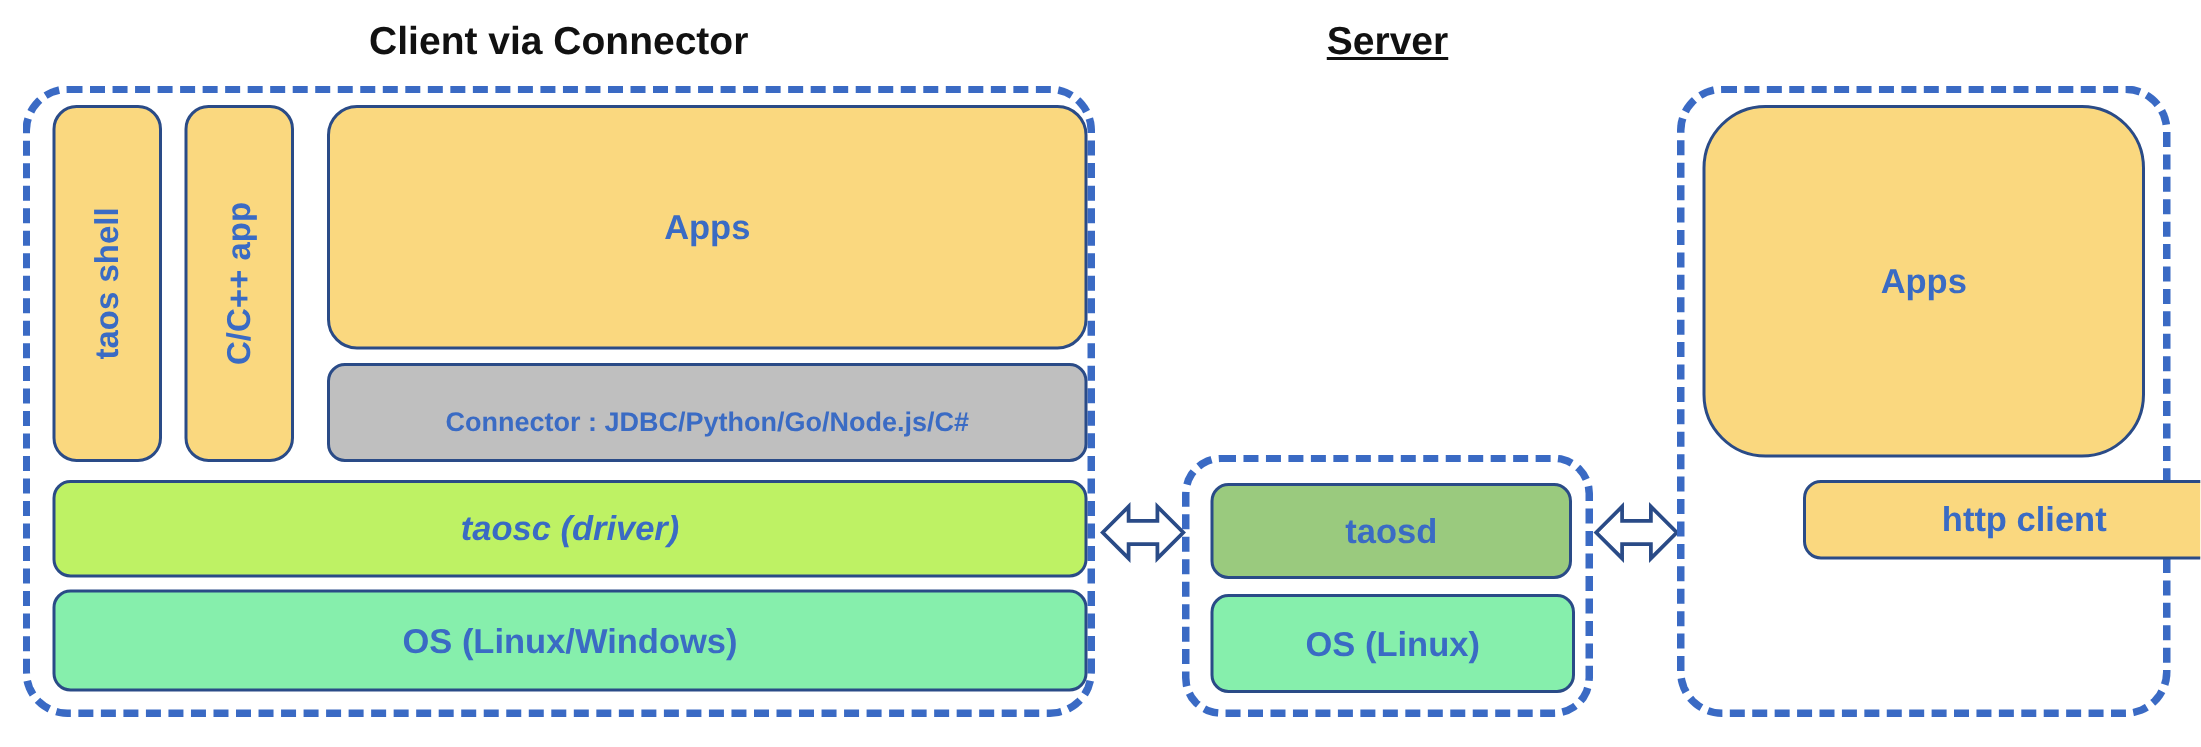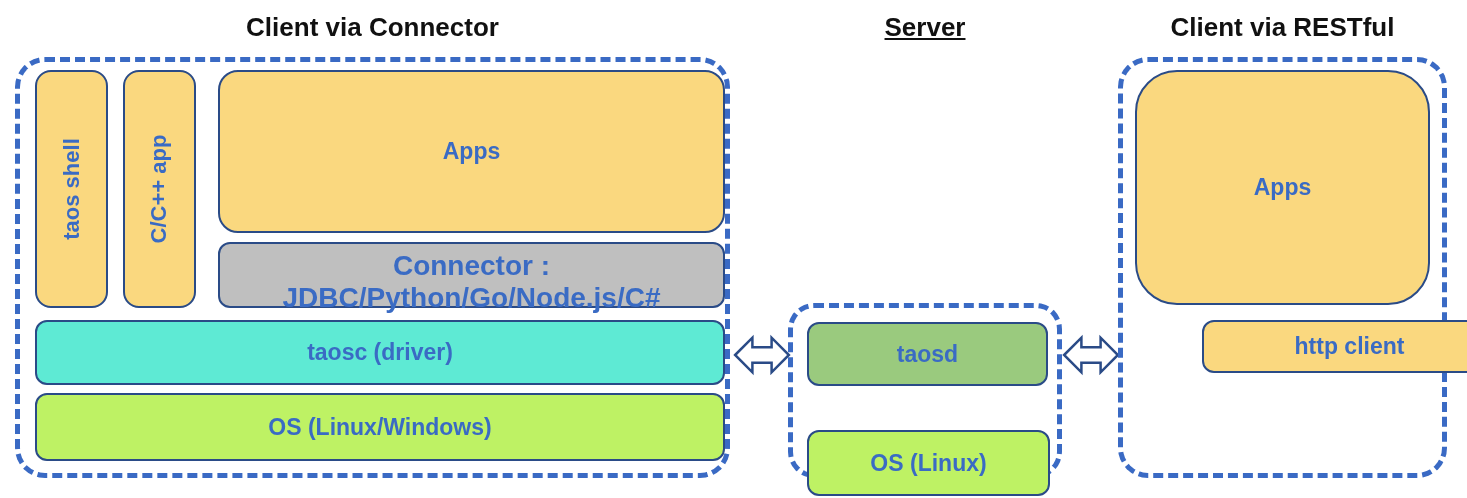--- a/index.html
+++ b/index.html
@@ -38,48 +38,47 @@
     display: flex;
     align-items: center;
     justify-content: center;
     text-align: center;
     font-weight: bold;
     color: #3a6bc4;
     font-size: 23px;
   }
   .yellow { background: #fad87f; }
   .gray   { background: #bfbfbf; }
-  .orange { background: #5eead4; }
-  .blue   { background: #bef264; }
+  .orange { background: #bef264; font-style: italic; }
+  .blue   { background: #86efac; }
   .green  { background: #9aca7e; }
   .r12 { border-radius: 12px; }
   .r16 { border-radius: 16px; }
   .r20 { border-radius: 20px; }
   .r42 { border-radius: 42px; }
   .vtext {
     transform: rotate(-90deg);
     white-space: nowrap;
     font-size: 22px;
   }
-  .connector-label { font-size: 28px; margin-top: 13px; }
+  .connector-label { font-size: 18px; margin-top: 13px; }
   .two-line span { display: block; line-height: 1.35; }
   .arrow {
     position: absolute;
     width: 58px;
     height: 48px;
   }
 </style>
 </head>
 <body>
 
 <div class="canvas">
 
   <div class="group-title" style="left:15px; width:715px;">Client via Connector</div>
   <div class="group-title" style="left:788px; width:274px;text-decoration:underline;">Server</div>
-  <div class="group-title" style="left:1118px; width:329px;">Client via RESTful</div>
 
   <div class="panel" style="left:15px; top:57px; width:715px; height:421px;"></div>
 
   <div class="box yellow r16" style="left:35px; top:70px; width:73px; height:238px;">
     <span class="vtext">taos shell</span>
   </div>
 
   <div class="box yellow r16" style="left:123px; top:70px; width:73px; height:238px;">
     <span class="vtext">C/C++ app</span>
   </div>
@@ -103,21 +102,21 @@
   <svg class="arrow" style="left:733px; top:331px;" viewBox="0 0 60 50">
     <path d="M2,25 L20,7 L20,17 L40,17 L40,7 L58,25 L40,43 L40,33 L20,33 L20,43 Z" fill="#ffffff" stroke="#2a4b87" stroke-width="2.6" stroke-linejoin="miter"></path>
   </svg>
 
   <div class="panel" style="left:788px; top:303px; width:274px; height:175px; border-radius:26px;"></div>
 
   <div class="box green r12" style="left:807px; top:322px; width:241px; height:64px;">
     <span>taosd</span>
   </div>
 
-  <div class="box blue r12" style="left:807px; top:396px; width:243px; height:66px;margin-top:34px;">
+  <div class="box blue r12" style="left:807px; top:396px; width:243px; height:66px;">
     <span>OS (Linux)</span>
   </div>
 
   <svg class="arrow" style="left:1062px; top:331px;" viewBox="0 0 60 50">
     <path d="M2,25 L20,7 L20,17 L40,17 L40,7 L58,25 L40,43 L40,33 L20,33 L20,43 Z" fill="#ffffff" stroke="#2a4b87" stroke-width="2.6" stroke-linejoin="miter"></path>
   </svg>
 
   <div class="panel" style="left:1118px; top:57px; width:329px; height:421px;"></div>
 
   <div class="box yellow r42 two-line" style="left:1135px; top:70px; width:295px; height:235px;">

